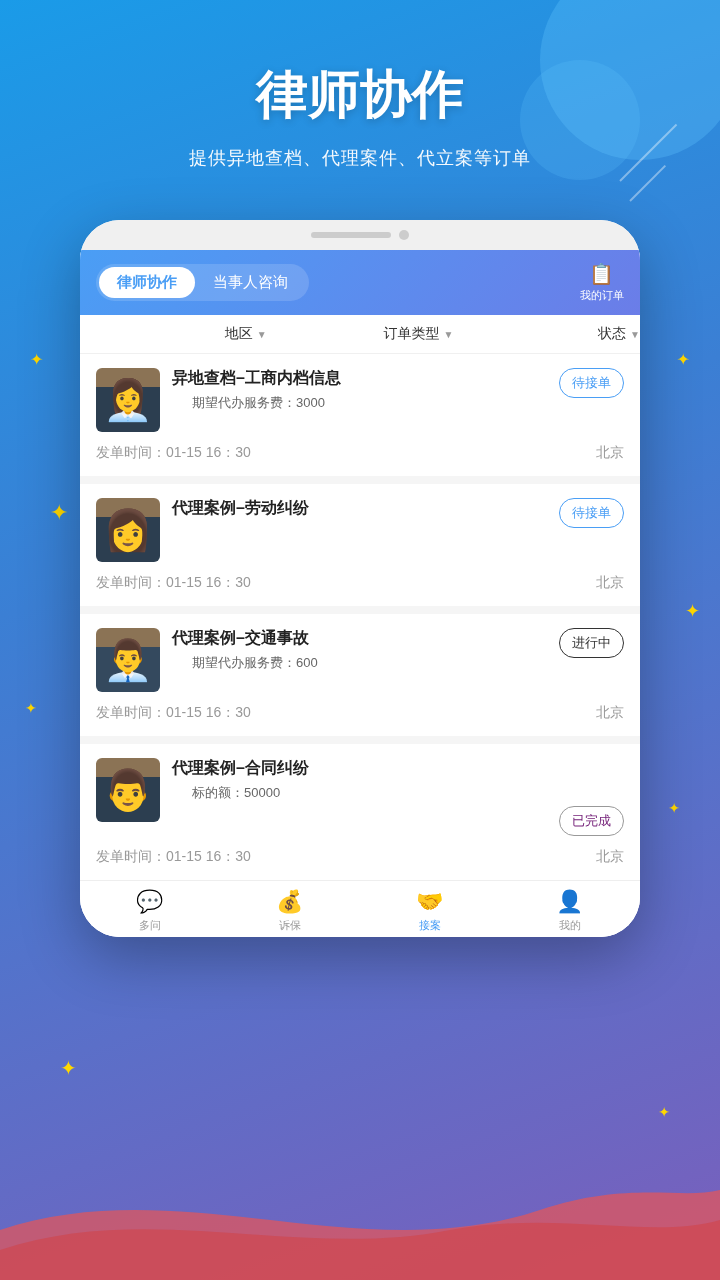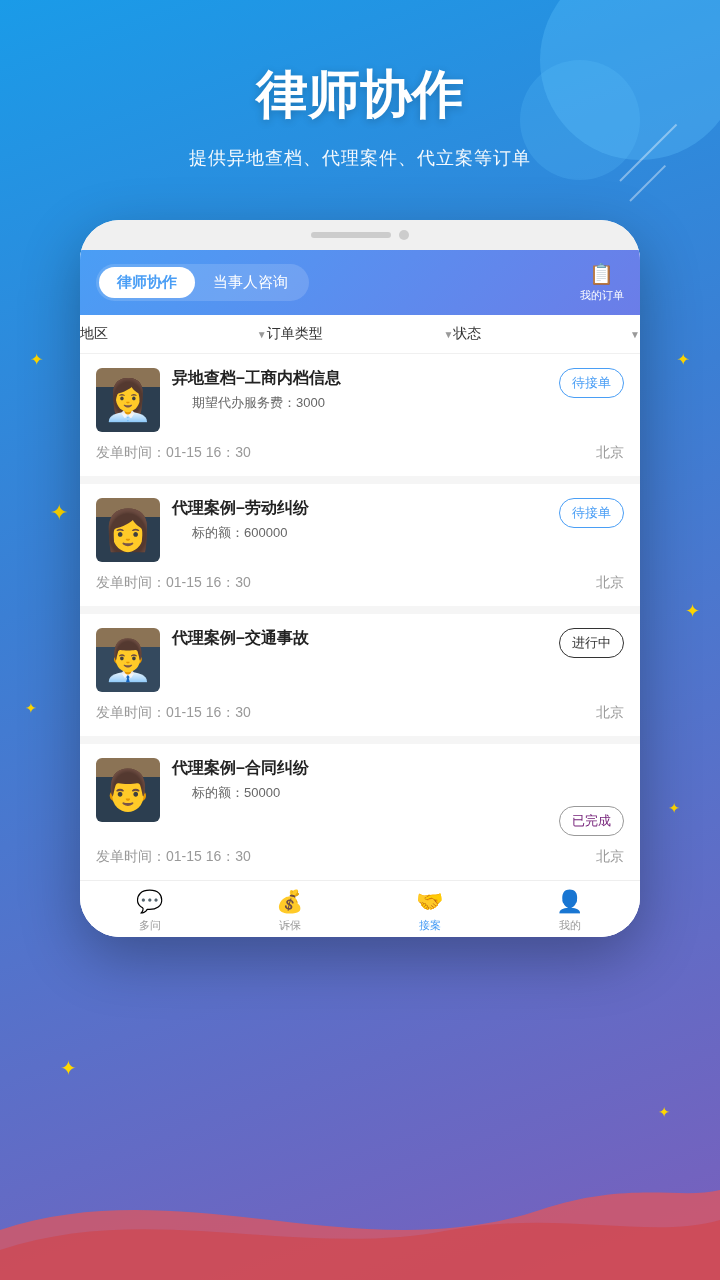--- a/index.html
+++ b/index.html
@@ -146,21 +146,21 @@
       border-bottom: 1px solid #f0f0f0;
       padding: 10px 0;
     }
     .filter-item {
       flex: 1;
       text-align: center;
       font-size: 14px;
       color: #333;
       display: flex;
       align-items: center;
-      justify-content: space-between;
+      justify-content: flex-end;
       gap: 4px;
       cursor: pointer;
     }
     .filter-arrow {
       font-size: 10px;
       color: #999;
     }
 
     
     .order-list {
@@ -379,41 +379,41 @@
         </div>
       </div>
 
       <div class="order-item">
         <div class="order-main">
           <div class="avatar avatar-2">
             <div class="person-icon">👩</div>
           </div>
           <div class="order-info">
             <div class="order-title">代理案例–劳动纠纷</div>
-            <div class="order-detail">
-              <span>标的额：</span><span>600000</span>
-            </div>
           </div>
           <div class="order-status">
             <div class="status-badge">待接单</div>
           </div>
         </div>
         <div class="order-footer">
           <span>发单时间：01-15 16：30</span>
           <span>北京</span>
         </div>
       </div>
 
       <div class="order-item">
         <div class="order-main">
           <div class="avatar avatar-3">
             <div class="person-icon">👨‍💼</div>
           </div>
           <div class="order-info">
             <div class="order-title">代理案例–交通事故</div>
+            <div class="order-detail">
+              <span>期望代办服务费：</span><span>600</span>
+            </div>
           </div>
           <div class="order-status">
             <div class="status-badge ongoing">进行中</div>
           </div>
         </div>
         <div class="order-footer">
           <span>发单时间：01-15 16：30</span>
           <span>北京</span>
         </div>
       </div>

